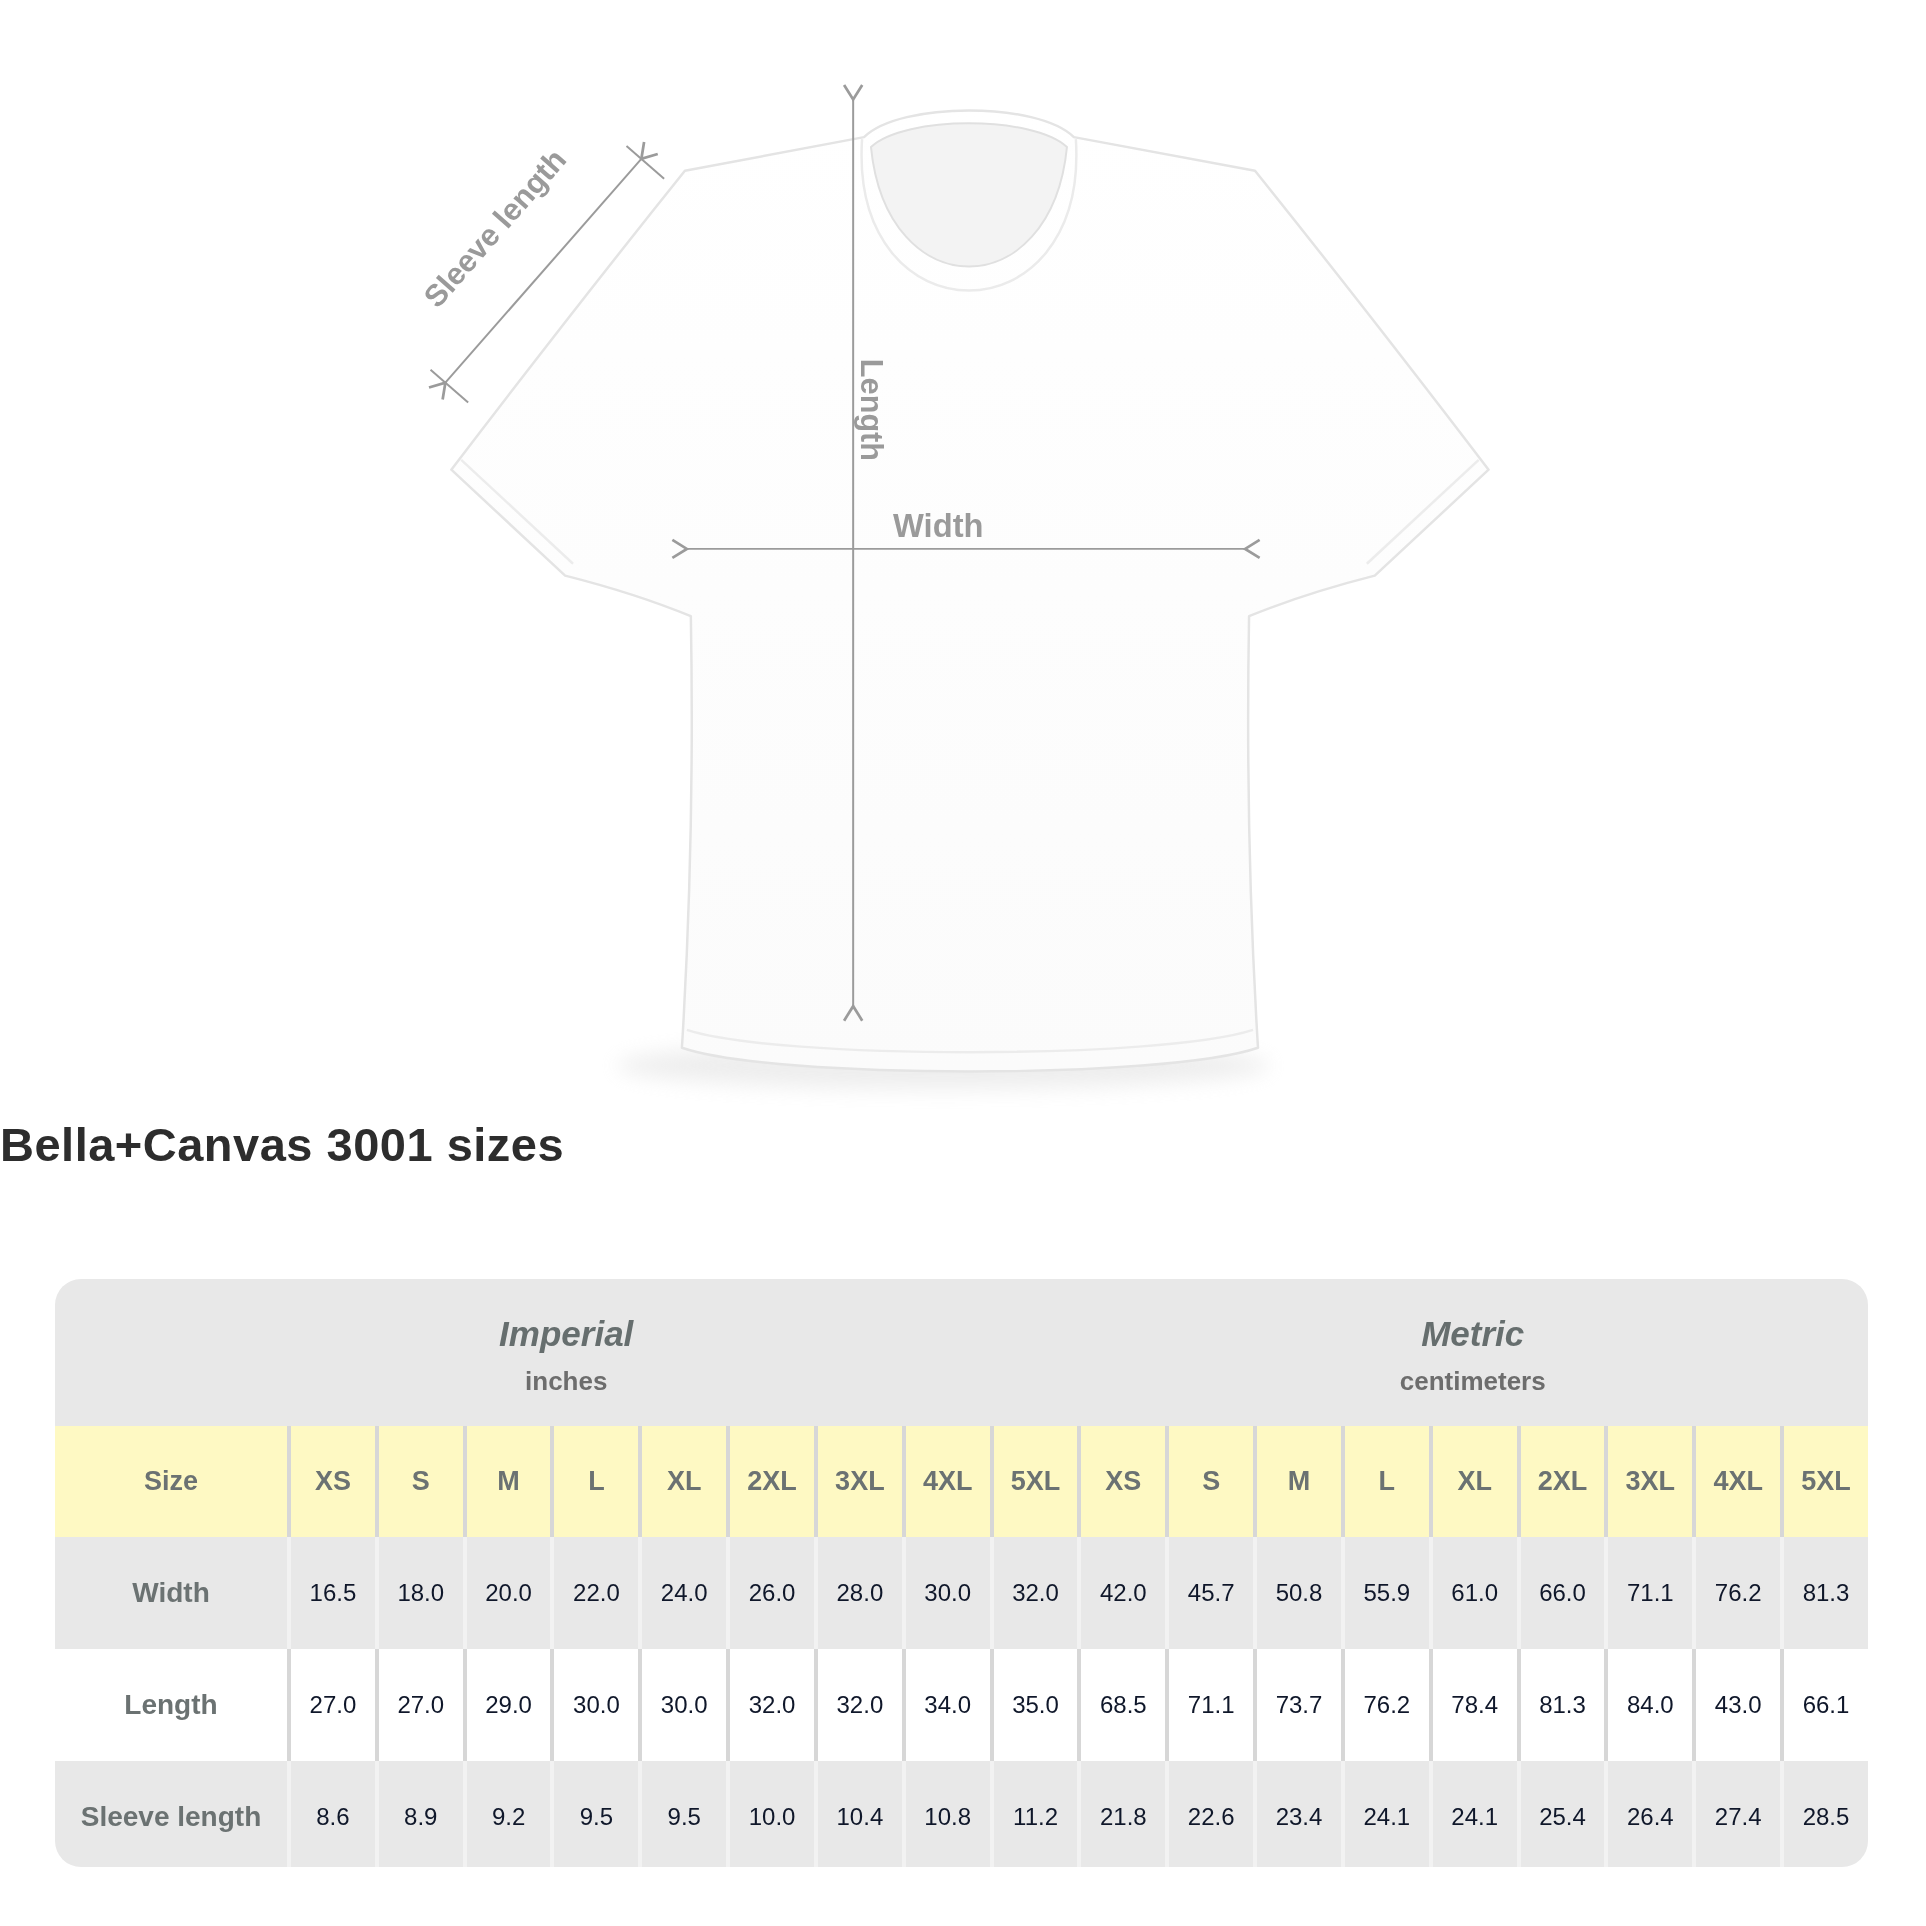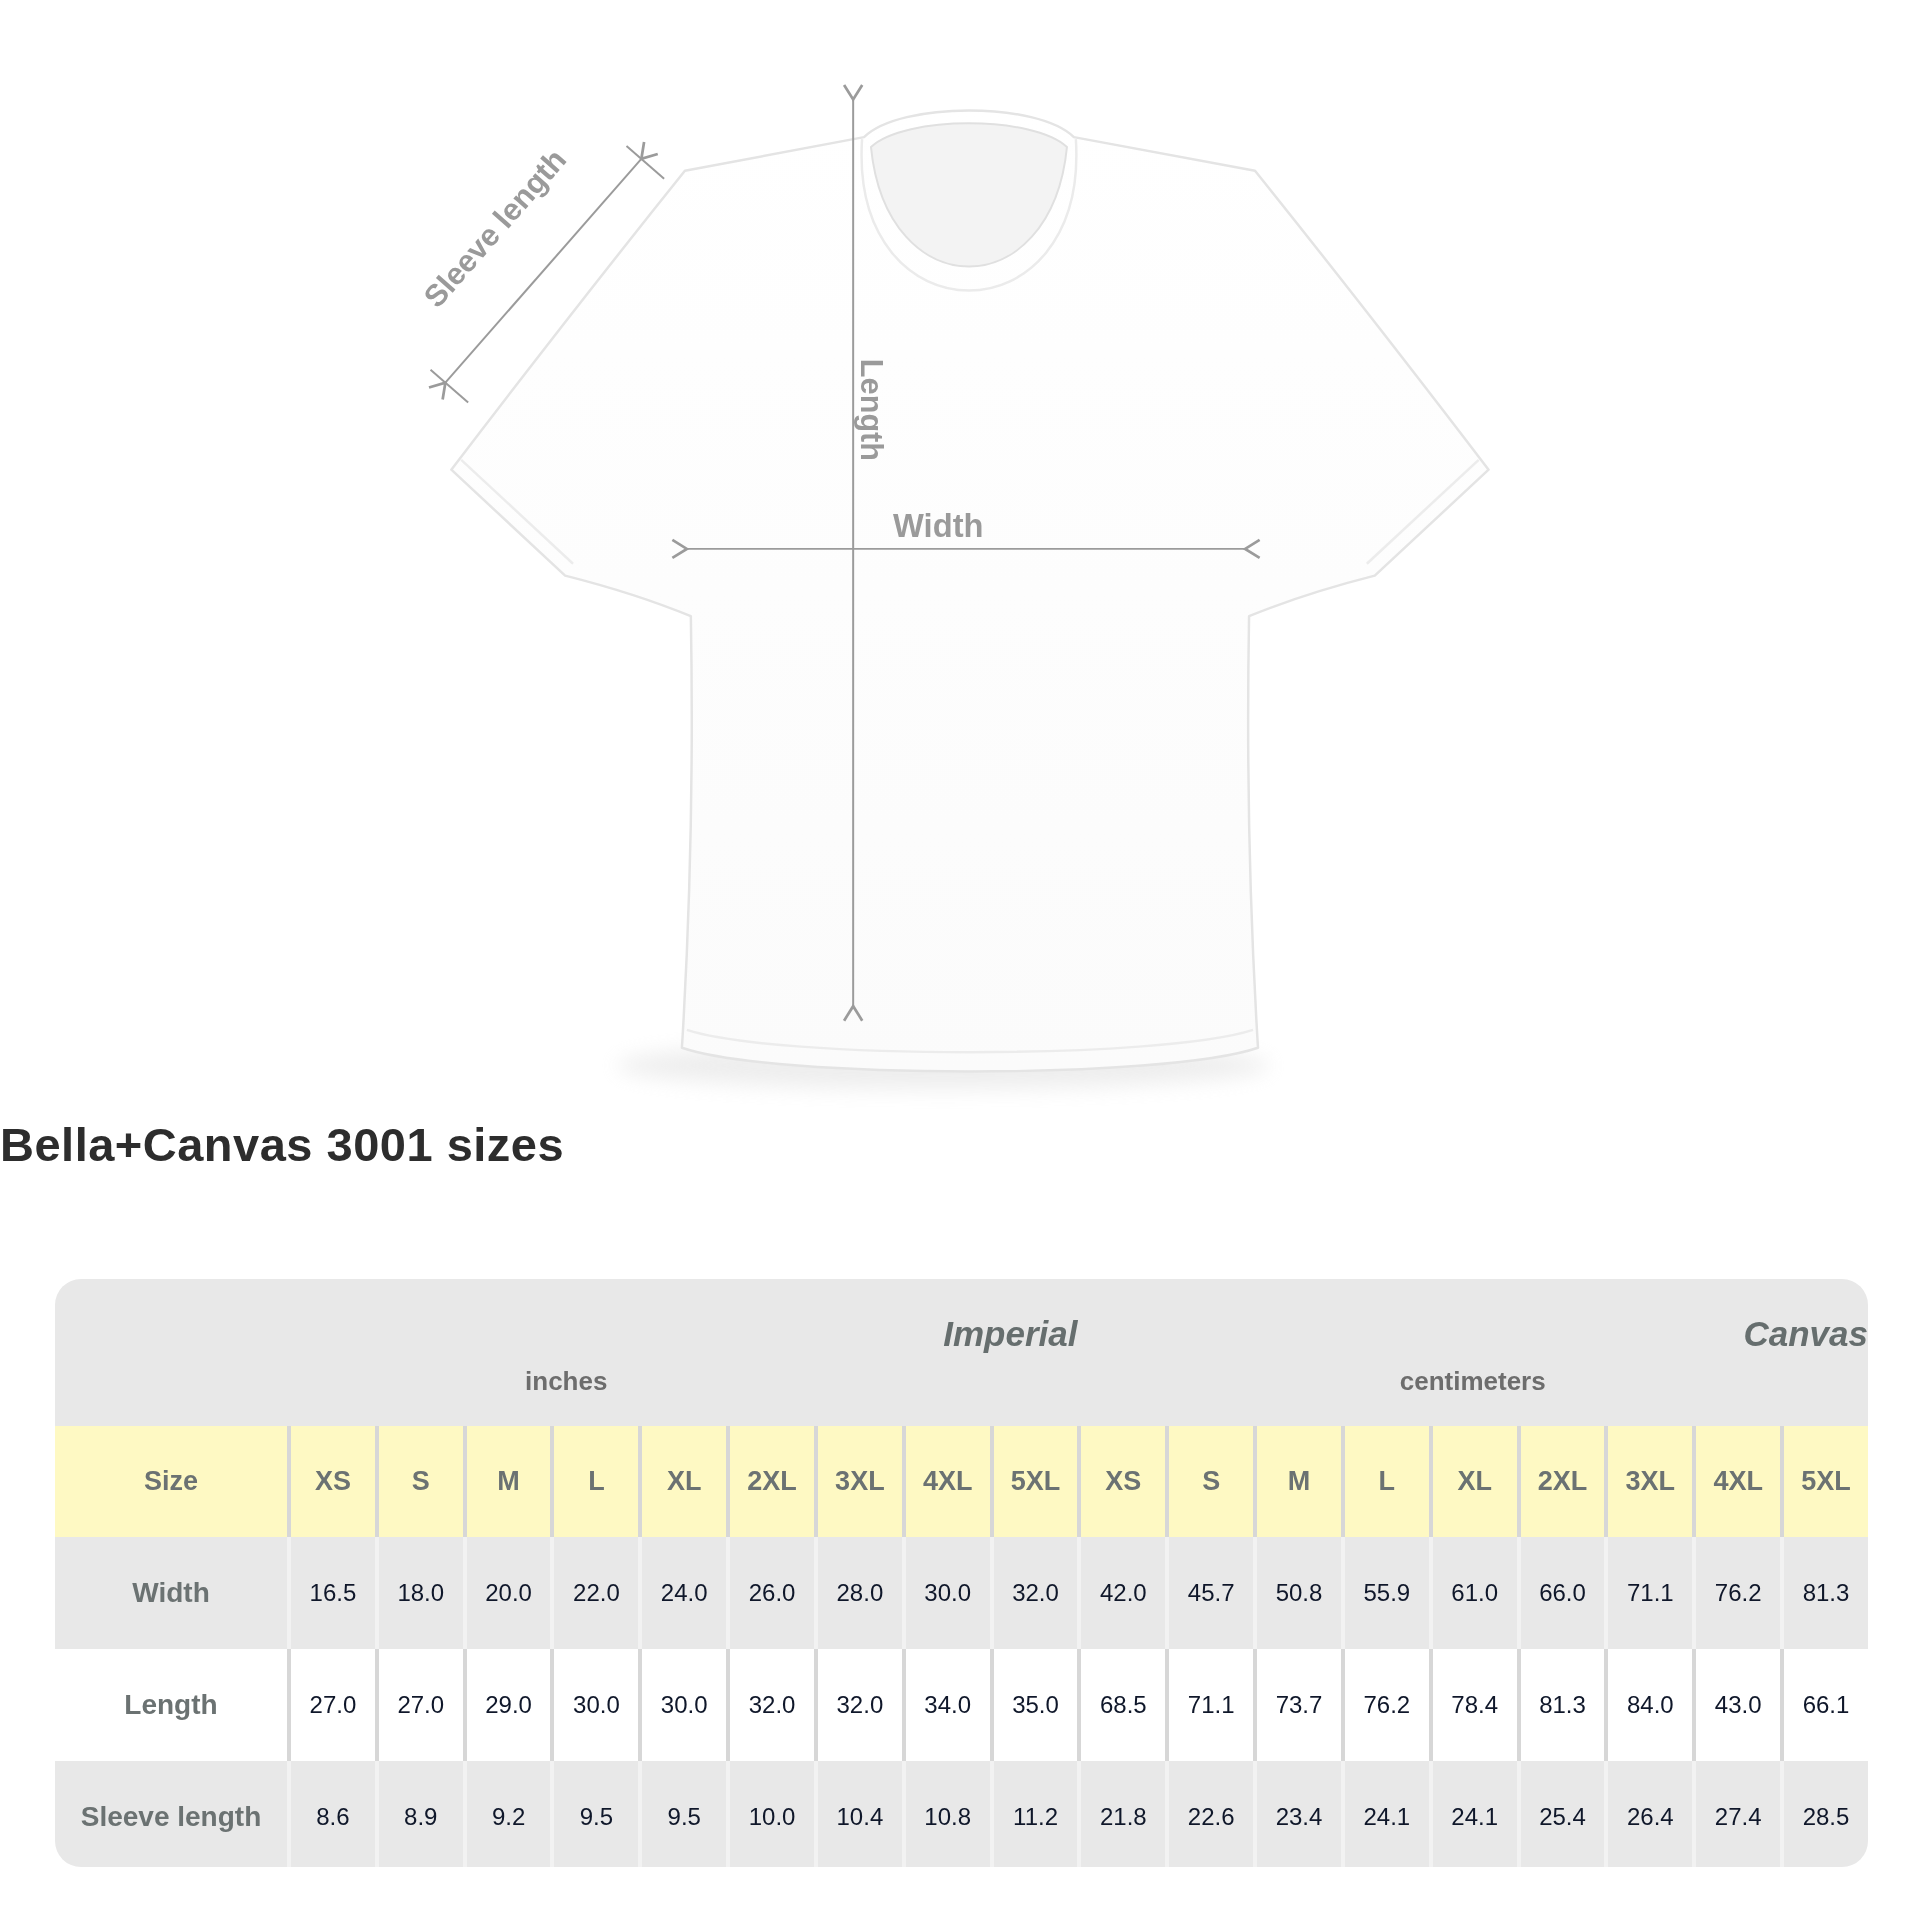--- a/index.html
+++ b/index.html
@@ -39,21 +39,21 @@
     width:1813px;height:588px;
     table-layout:fixed;
     border-collapse:separate;border-spacing:0;
   }
   col.c-label{width:232px;}
   tr.group-row th{
     background:#e8e8e8;height:141px;
     vertical-align:middle;padding-top:6px;
   }
   .g-label{
-    font-size:35px;font-weight:bold;font-style:italic;color:#666e6e;text-align:right;
+    font-size:35px;font-weight:bold;font-style:italic;color:#666e6e;
   }
   .g-sub{
     font-size:26px;color:#6d6d6d;margin-top:12px;
   }
   tr.size-row{height:111px;}
   tr.size-row th{
     background:#fef9c3;
     font-size:27px;font-weight:bold;color:#6b7272;
     text-align:center;vertical-align:middle;
   }
@@ -159,21 +159,21 @@
           <col>
           <col>
       </colgroup>
       <thead>
         <tr class="group-row">
           <th colspan="10">
             <div class="g-label">Imperial</div>
             <div class="g-sub">inches</div>
           </th>
           <th colspan="9">
-            <div class="g-label">Canvas</div>
+            <div class="g-label">Metric</div>
             <div class="g-sub">centimeters</div>
           </th>
         </tr>
         <tr class="size-row white" id="size-header-row">
           <th>Size</th>
         <th>XS</th>
             <th>S</th>
             <th>M</th>
             <th>L</th>
             <th>XL</th>

